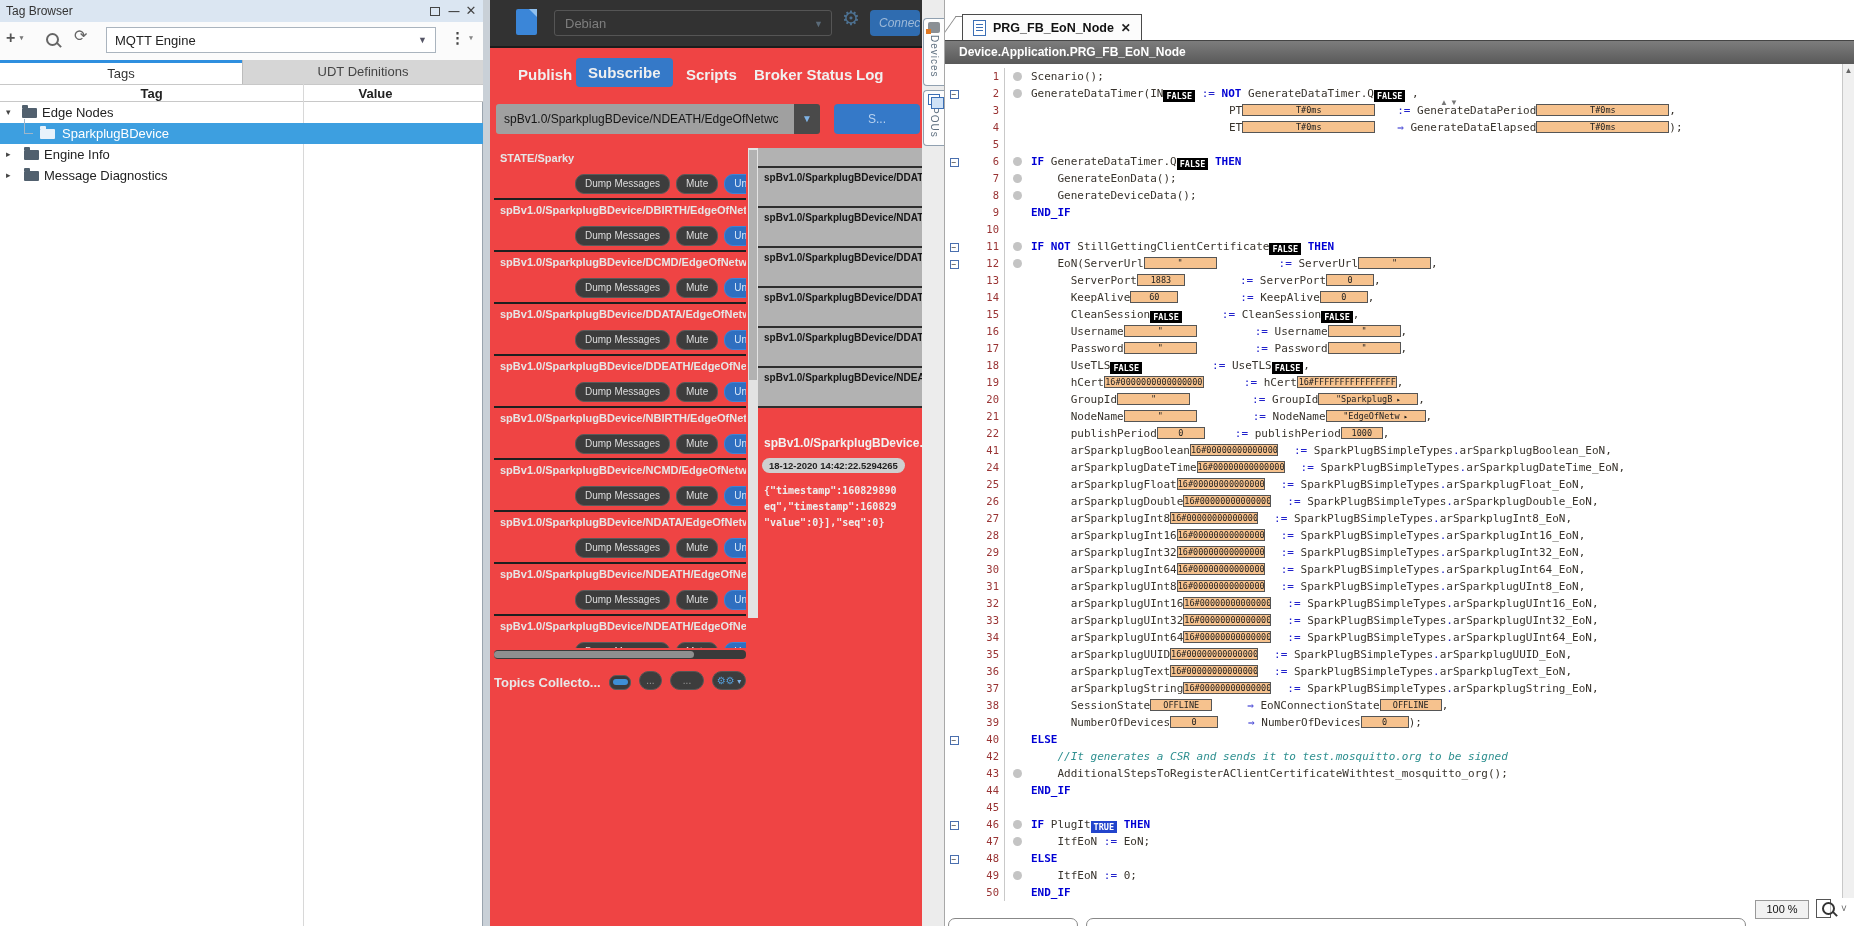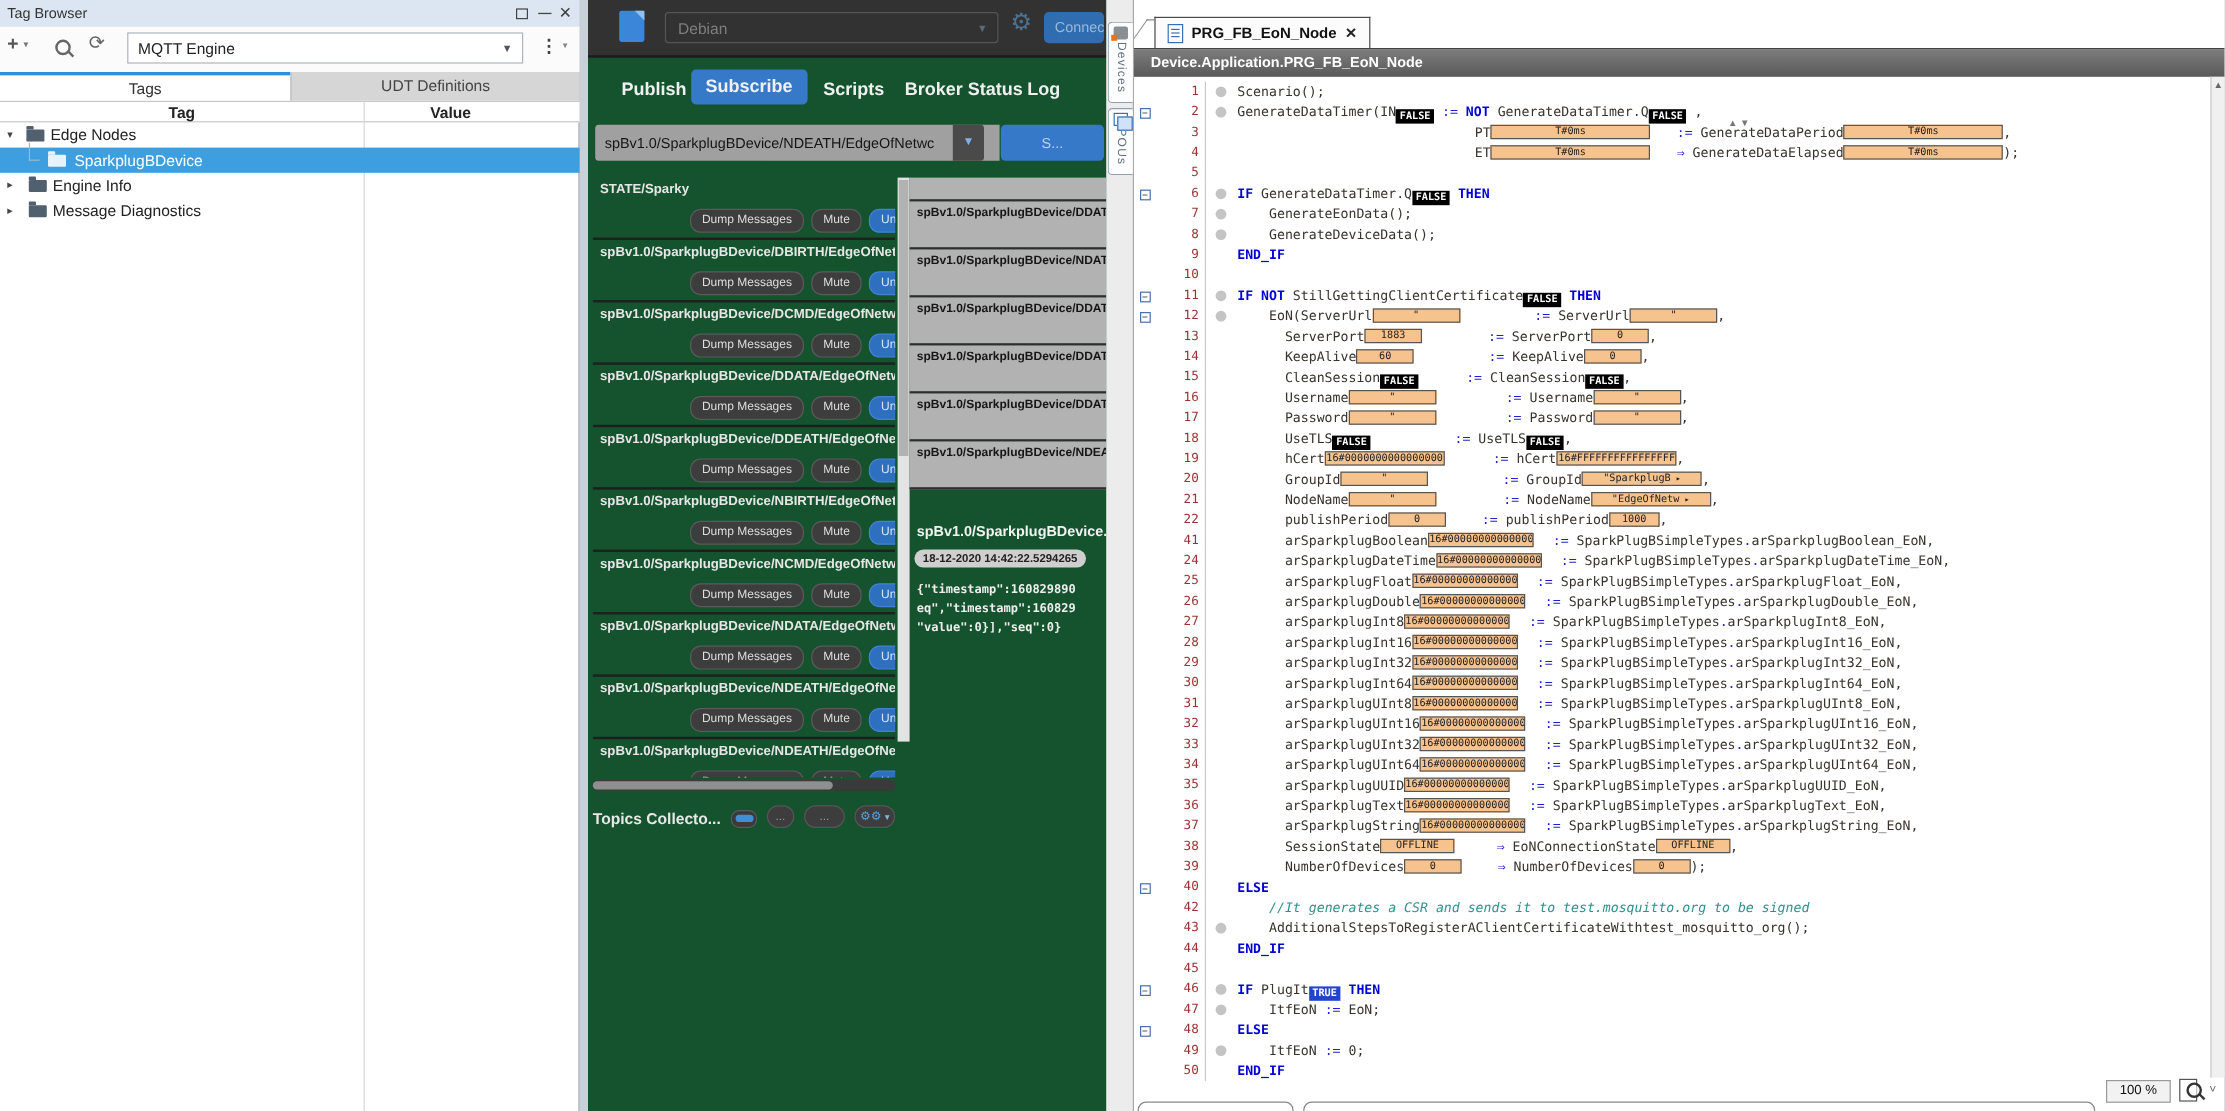--- a/index.html
+++ b/index.html
@@ -33,34 +33,34 @@
   #tree{left:0;top:102px;width:483px;}
   .trow{position:relative;height:21px;line-height:21px;font-size:13px;color:#222;white-space:nowrap;}
   .trow.sel{background:#3d9fe0;color:#fff;}
   .tarrow{position:absolute;font-size:9px;color:#444;top:0;}
   .tfolder{position:absolute;top:6px;width:15px;height:10px;background:#51606e;border-radius:1px;}
   .tfolder:before{content:"";position:absolute;left:0;top:-3px;width:6px;height:3px;background:#51606e;border-radius:1px 1px 0 0;}
   .sel .tfolder,.sel .tfolder:before{background:#e8f2fb;}
   .tconn{position:absolute;top:-4px;width:8px;height:14px;border-left:1px solid #9fb6c9;border-bottom:1px solid #9fb6c9;}
   .tlabel{position:absolute;top:0;}
   
-  #mqtt{left:490px;top:0;width:432px;height:926px;background:#14532d;overflow:hidden;}
+  #mqtt{left:490px;top:0;width:432px;height:926px;background:#ef4444;overflow:hidden;}
   #mq-top{left:0;top:0;width:432px;height:46px;background:#323232;border-bottom:2px solid #1c1c1c;}
   #mq-file{left:26px;top:9px;width:21px;height:26px;background:#3b86d8;border-radius:2px;}
   #mq-file:after{content:"";position:absolute;right:0;top:0;border-style:solid;border-width:0 8px 8px 0;border-color:transparent #8fc0ef transparent transparent;}
   #mq-conn{left:64px;top:10px;width:278px;height:26px;border:1px solid #555;border-radius:3px;box-sizing:border-box;}
   #mq-conn-text{left:10px;top:5px;font-size:13px;color:#7e7e7e;}
   #mq-conn-car{right:8px;top:8px;font-size:9px;color:#5a6a78;}
   #mq-gear{left:352px;top:6px;font-size:20px;color:#4d7191;}
-  #mq-connect{left:380px;top:10px;width:50px;height:26px;background:#2f6cb0;border-radius:4px;overflow:hidden;line-height:26px;padding-left:9px;font-size:12px;color:#9db9d8;box-sizing:border-box;white-space:nowrap;}
+  #mq-connect{left:380px;top:10px;width:50px;height:26px;background:#2f6cb0;border-radius:4px;overflow:hidden;line-height:26px;padding-left:9px;font-size:12px;color:#9db9d8;box-sizing:border-box;white-space:nowrap;font-style:italic;}
   #navtabs{left:0;top:48px;width:432px;height:50px;}
   .navtab{position:absolute;top:18px;font-size:15px;font-weight:bold;color:#f0f0f0;white-space:nowrap;}
   .navtab.active{top:10px;background:#3579c8;border-radius:4px;padding:6px 12px;}
   #mq-subrow{left:0;top:104px;width:432px;height:34px;}
-  #mq-topic{left:6px;top:0;width:337px;height:30px;background:#a0a0a0;border-radius:3px 0 0 3px;line-height:30px;padding-left:8px;font-size:12px;color:#151515;box-sizing:border-box;white-space:nowrap;overflow:hidden;}
+  #mq-topic{left:6px;top:0;width:298px;height:30px;background:#a0a0a0;border-radius:3px 0 0 3px;line-height:30px;padding-left:8px;font-size:12px;color:#151515;box-sizing:border-box;white-space:nowrap;overflow:hidden;}
   #mq-topic-car{left:304px;top:0;width:26px;height:30px;background:#4a4a4a;border-radius:0 3px 3px 0;text-align:center;line-height:30px;font-size:10px;color:#7fb3e6;}
   #mq-sub-btn{left:344px;top:0;width:86px;height:30px;background:#3579c8;border-radius:4px;text-align:center;line-height:30px;font-size:12px;color:#b9d2ef;}
   #subs{left:4px;top:148px;width:252px;height:500px;overflow:hidden;}
   .srow{position:relative;height:52px;border-bottom:2px solid #1f1f1f;box-sizing:border-box;}
   .stopic{padding:4px 6px 0 6px;font-size:11px;font-weight:bold;color:#e6e6e6;white-space:nowrap;overflow:hidden;}
   .sbtns{position:absolute;right:-16px;top:26px;display:flex;gap:6px;}
   .pill{height:18px;line-height:18px;border-radius:9px;background:#3d3d3d;border:1px solid #5a5a5a;color:#ddd;font-size:10px;padding:0 9px;white-space:nowrap;}
   .pill.uns{background:#2f6fc0;border-color:#3f83d6;color:#d7e6f7;}
   #mq-midscroll{left:258px;top:148px;width:10px;height:470px;background:#e3e3e3;}
   #mq-midscroll .thumb{position:absolute;left:1px;top:2px;width:8px;height:230px;background:#b2b2b2;}

